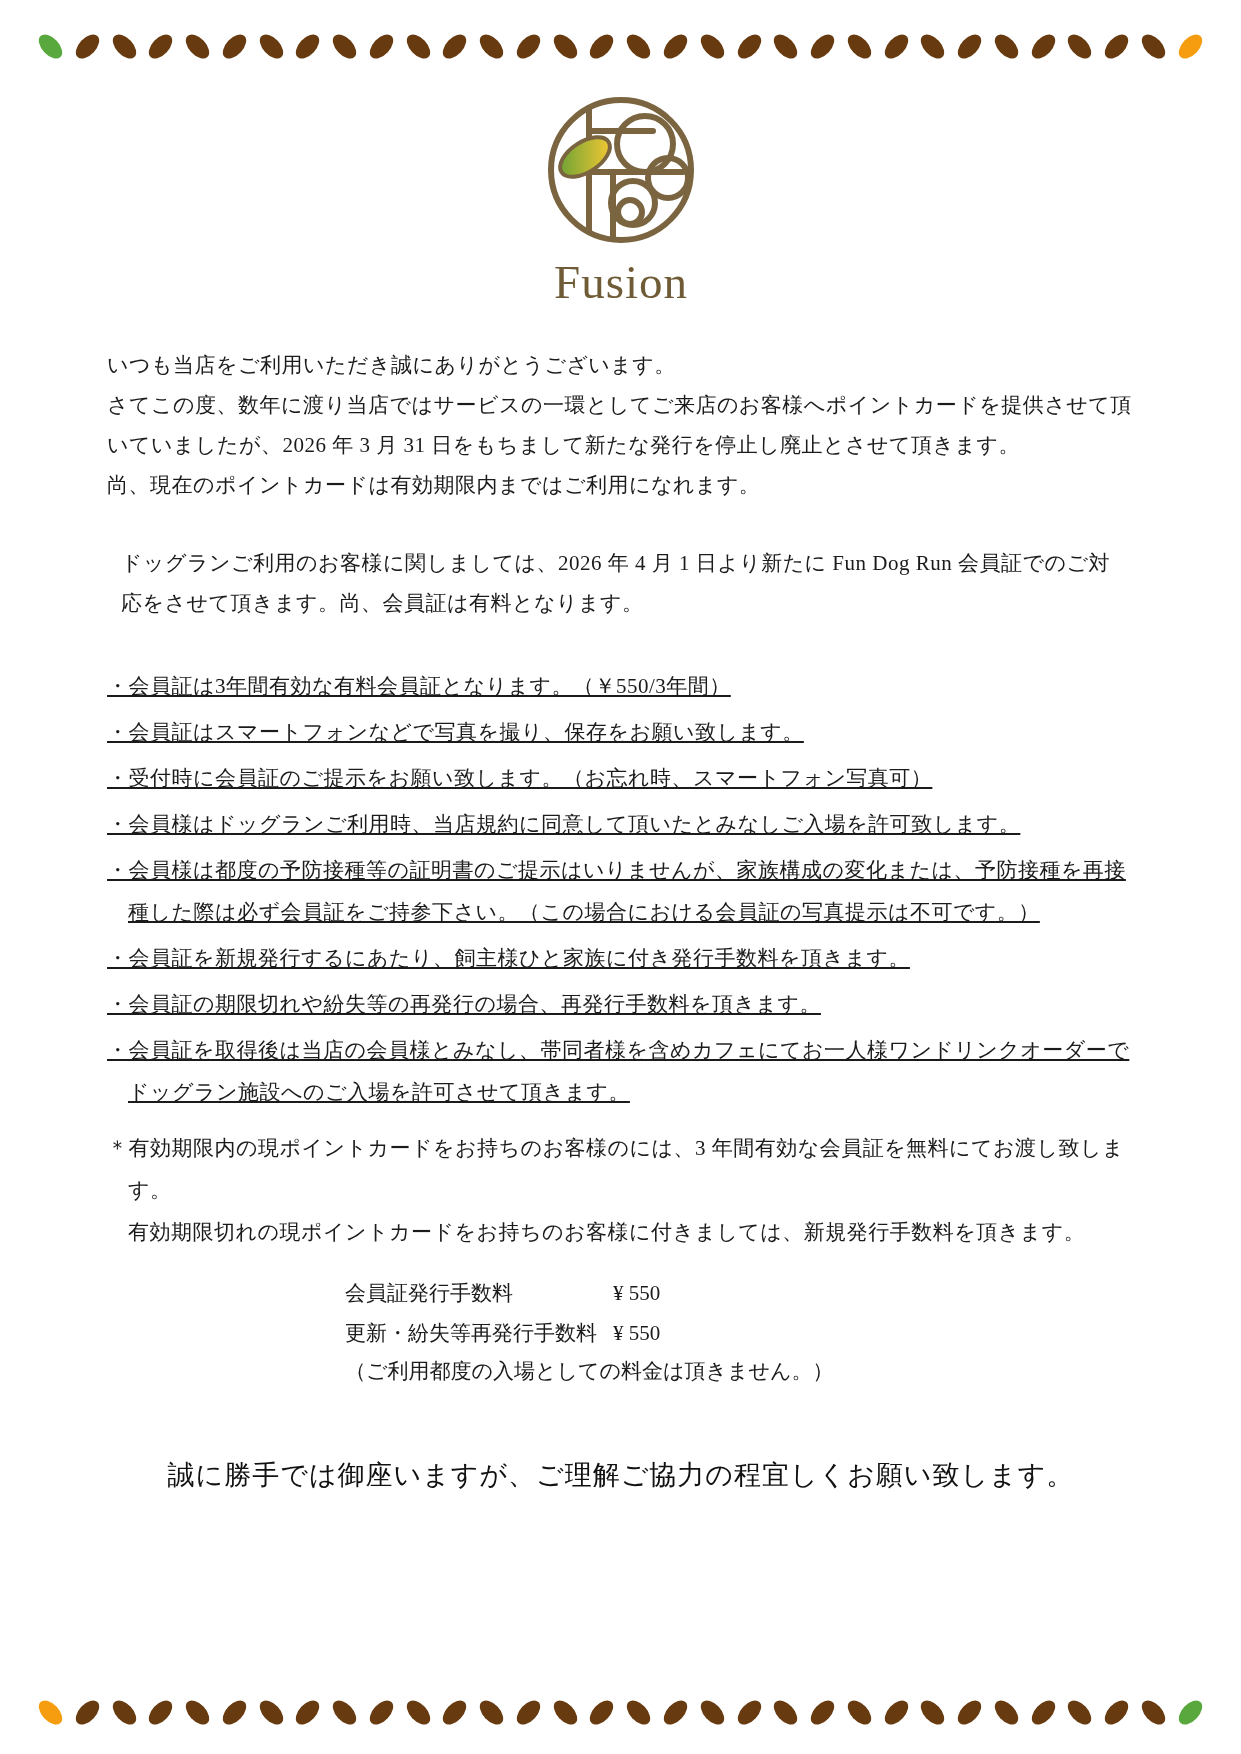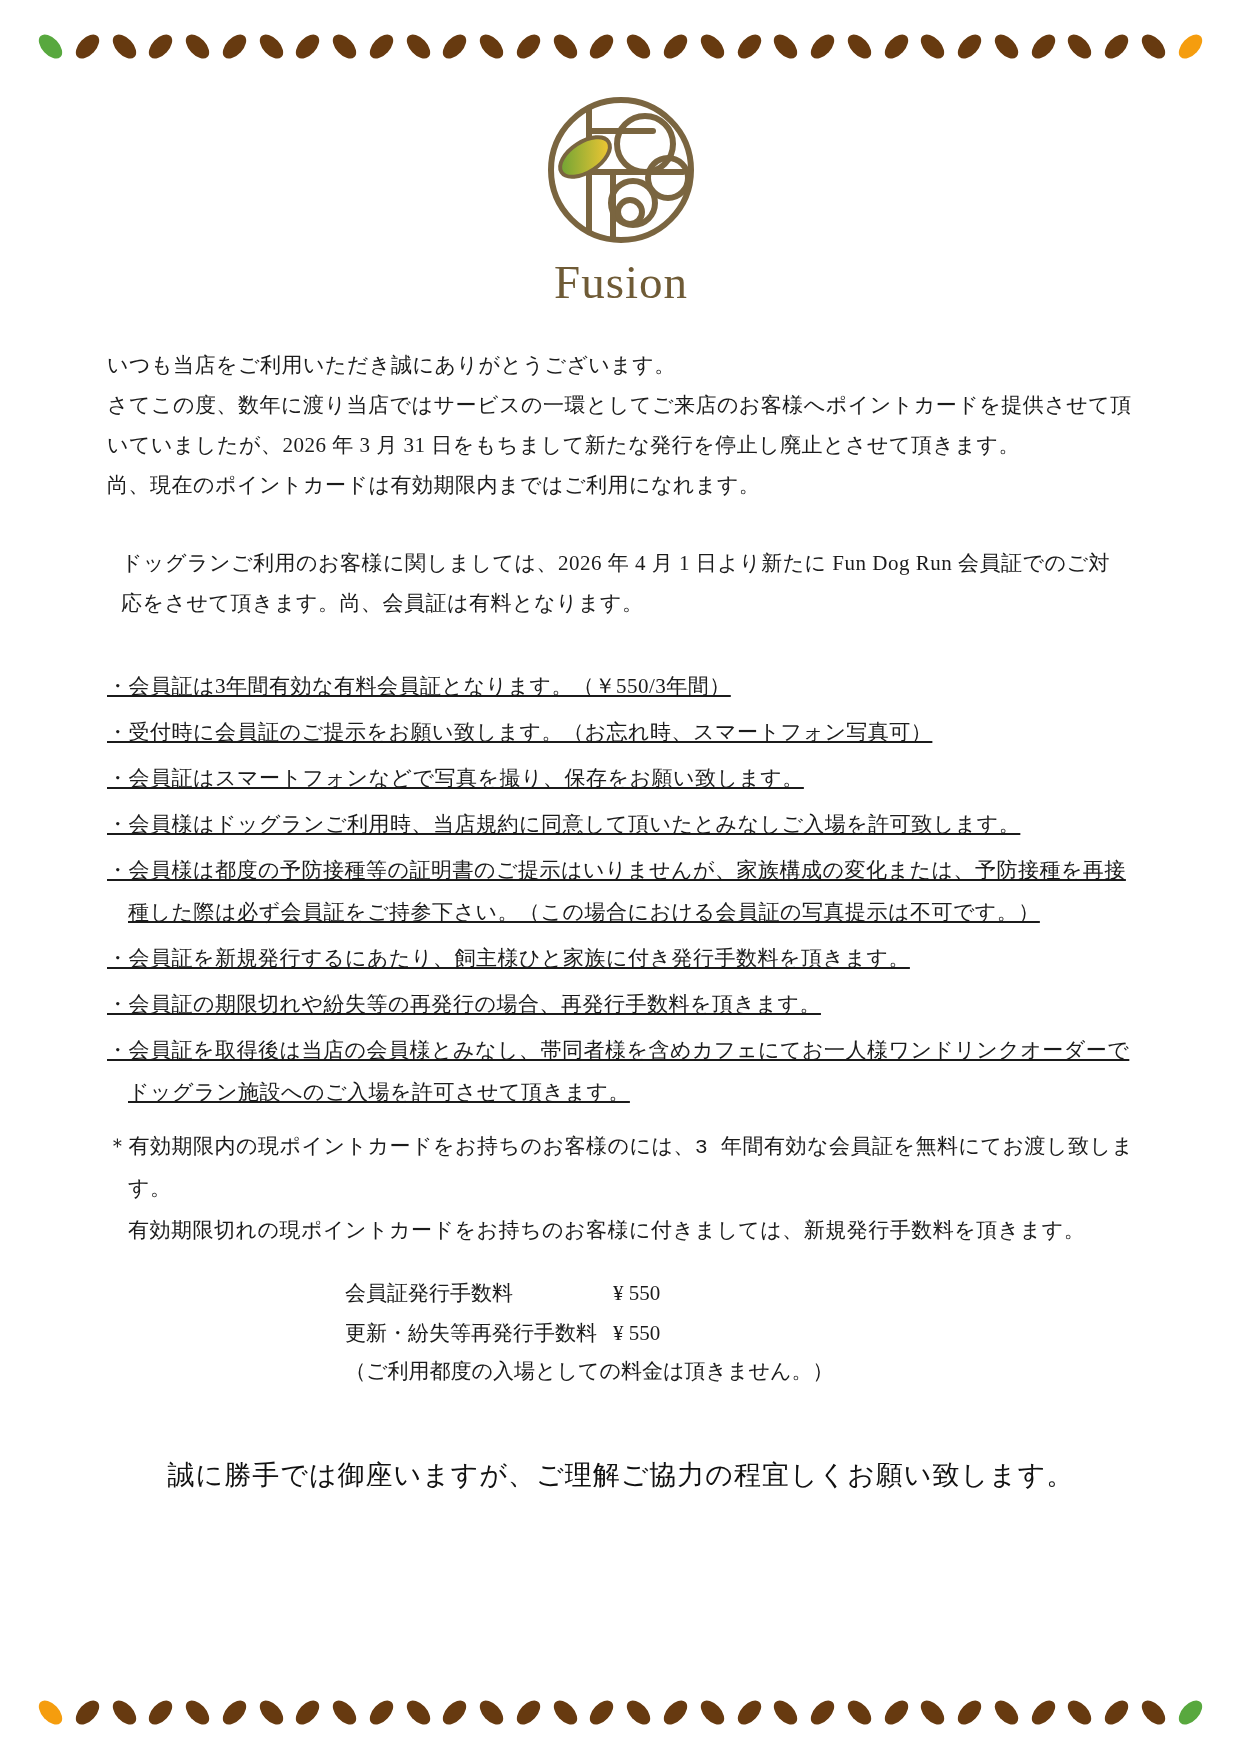--- a/index.html
+++ b/index.html
@@ -43,21 +43,21 @@
     font-size:29px;letter-spacing:2px;color:#111;
   }
   ul.bullets{
     list-style:none;margin:42px 0 0 0;padding:0;
     font-size:21px;line-height:42px;letter-spacing:.5px;text-decoration:underline;
   }
   ul.bullets li{
     padding-left:1em;text-indent:-1em;
     margin-bottom:4px;
   }
-  .note-block{margin-top:14px;font-size:21px;line-height:42px;letter-spacing:.5px;font-family:Liberation Mono, monospace;}
+  .note-block{margin-top:14px;font-size:21px;line-height:42px;letter-spacing:.5px;}
   .note-line1{padding-left:1em;text-indent:-1em;}
   .note-line2{padding-left:1em;}
   .fees{margin-top:20px;padding-left:238px;font-size:21px;line-height:40px;}
   .fee-row{display:flex;}
   .fee-label{width:268px;flex:0 0 auto;}
   .fee-value{flex:0 0 auto;}
   .fee-note{margin-top:0;font-family:Liberation Mono, monospace;}
   .closing{
     margin-top:64px;text-align:center;
     font-size:27px;letter-spacing:1px;color:#111;
@@ -138,22 +138,22 @@
       <p style="margin:0;">尚、現在のポイントカードは有効期限内まではご利用になれます。</p>
     </div>
 
     <div class="body-text para-block">
       <p style="margin:14px;">ドッグランご利用のお客様に関しましては、2026 年 4 月 1 日より新たに Fun Dog Run 会員証でのご対応をさせて頂きます。尚、会員証は有料となります。</p>
     </div>
 
 
     <ul class="bullets">
       <li>・会員証は3年間有効な有料会員証となります。（￥550/3年間）</li>
+      <li>・会員証はスマートフォンなどで写真を撮り、保存をお願い致します。</li>
       <li>・受付時に会員証のご提示をお願い致します。（お忘れ時、スマートフォン写真可）</li>
-      <li>・会員証はスマートフォンなどで写真を撮り、保存をお願い致します。</li>
       <li>・会員様はドッグランご利用時、当店規約に同意して頂いたとみなしご入場を許可致します。</li>
       <li>・会員様は都度の予防接種等の証明書のご提示はいりませんが、家族構成の変化または、予防接種を再接種した際は必ず会員証をご持参下さい。（この場合における会員証の写真提示は不可です。）</li>
       <li>・会員証を新規発行するにあたり、飼主様ひと家族に付き発行手数料を頂きます。</li>
       <li>・会員証の期限切れや紛失等の再発行の場合、再発行手数料を頂きます。</li>
       <li>・会員証を取得後は当店の会員様とみなし、帯同者様を含めカフェにてお一人様ワンドリンクオーダーでドッグラン施設へのご入場を許可させて頂きます。</li>
     </ul>
 
     <div class="note-block">
       <div class="note-line1">＊有効期限内の現ポイントカードをお持ちのお客様のには、3 年間有効な会員証を無料にてお渡し致します。</div>
       <div class="note-line2">有効期限切れの現ポイントカードをお持ちのお客様に付きましては、新規発行手数料を頂きます。</div>

